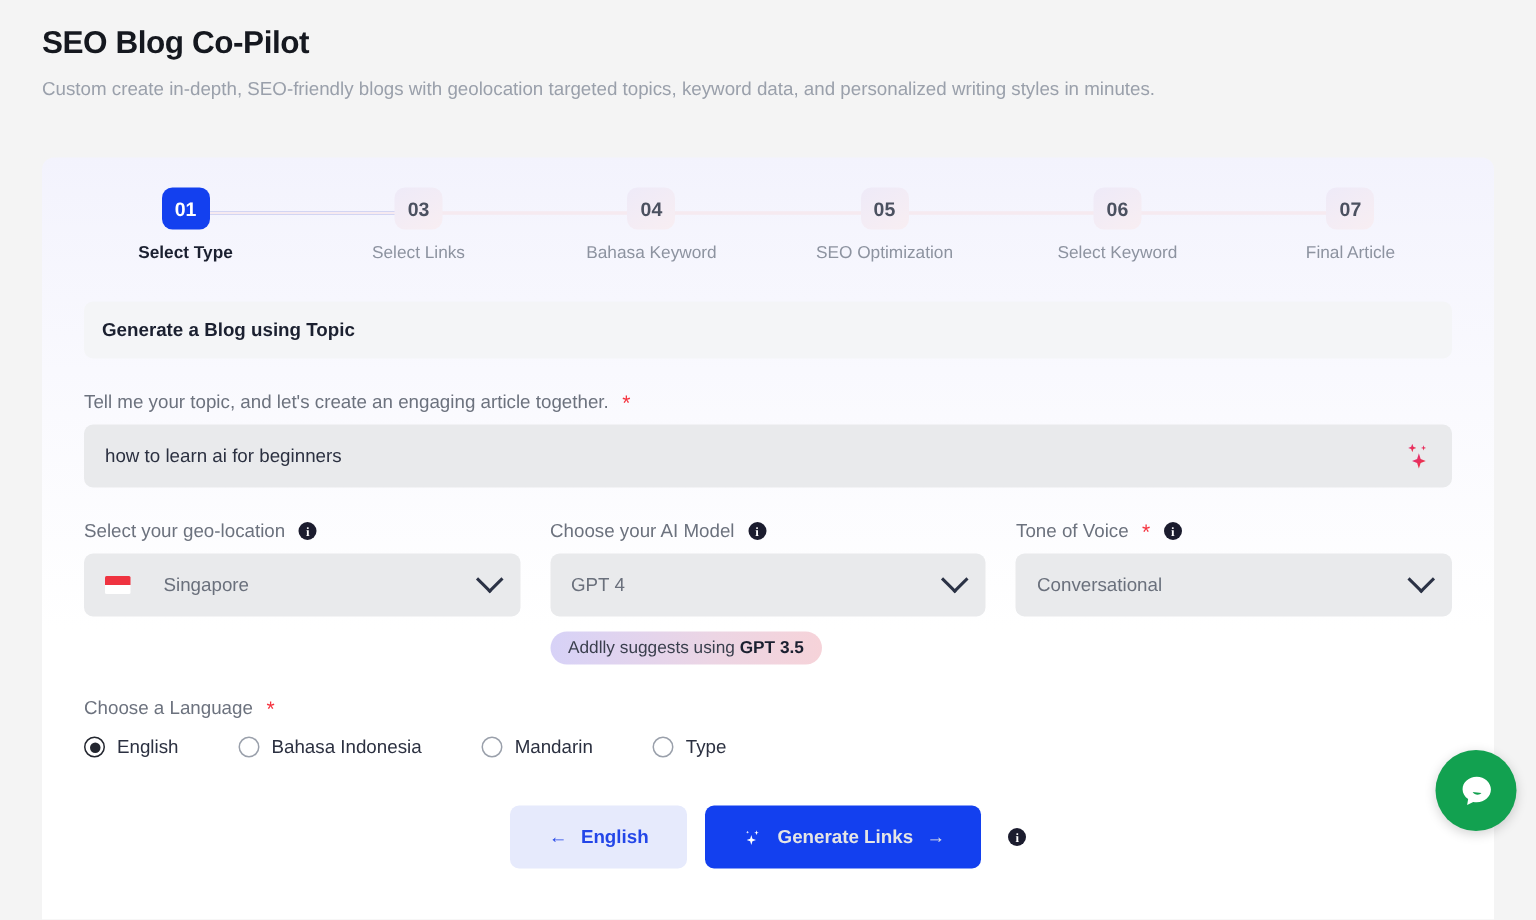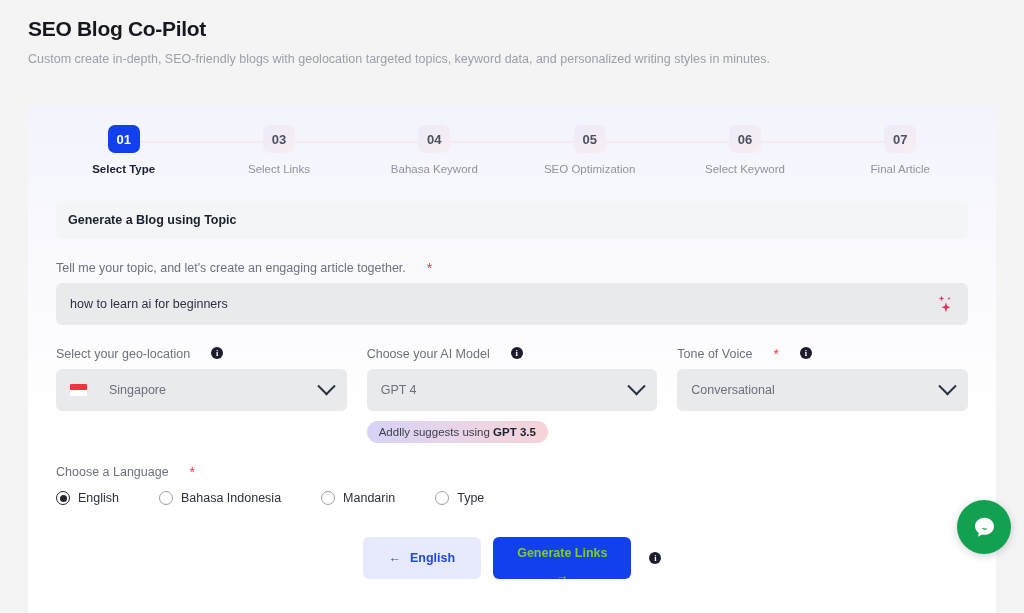--- a/index.html
+++ b/index.html
@@ -129,21 +129,22 @@
     color: #1b2030;
     margin-top: 14px;
   }
 
   .field-label {
     font-size: 12.5px;
     color: #6c727e;
     margin-top: 22px;
     margin-bottom: 8px;
     display: flex;
-    gap: 21px;
+    align-items: center;
+    gap: 9px;
   }
   .req { color: #f5333f; font-size: 14px; line-height: 1; }
 
   .info-icon {
     display: inline-flex;
     align-items: center;
     justify-content: center;
     width: 12px;
     height: 12px;
     border-radius: 50%;
@@ -272,31 +273,30 @@
     height: 42px;
     padding: 0 26px;
     font-size: 12.5px;
     font-weight: bold;
     font-family: "Liberation Sans", sans-serif;
     display: flex; align-items: center; gap: 9px;
     cursor: pointer;
   }
   .btn-generate {
     background: #1340ef;
-    color: #84cc16;
+    color: #e5e5e5;
     border: none;
     border-radius: 6px;
     height: 42px;
     padding: 0 24px;
     font-size: 12.5px;
     font-weight: bold;
     font-family: "Liberation Sans", sans-serif;
     display: flex; align-items: center; gap: 9px;
     cursor: pointer;
-    flex-direction: column;
   }
   .footer-info { margin-left: 6px; }
 
   
   .chat-fab {
     position: absolute;
     right: 13px;
     bottom: 59px;
     width: 54px; height: 54px;
     border-radius: 50%;

